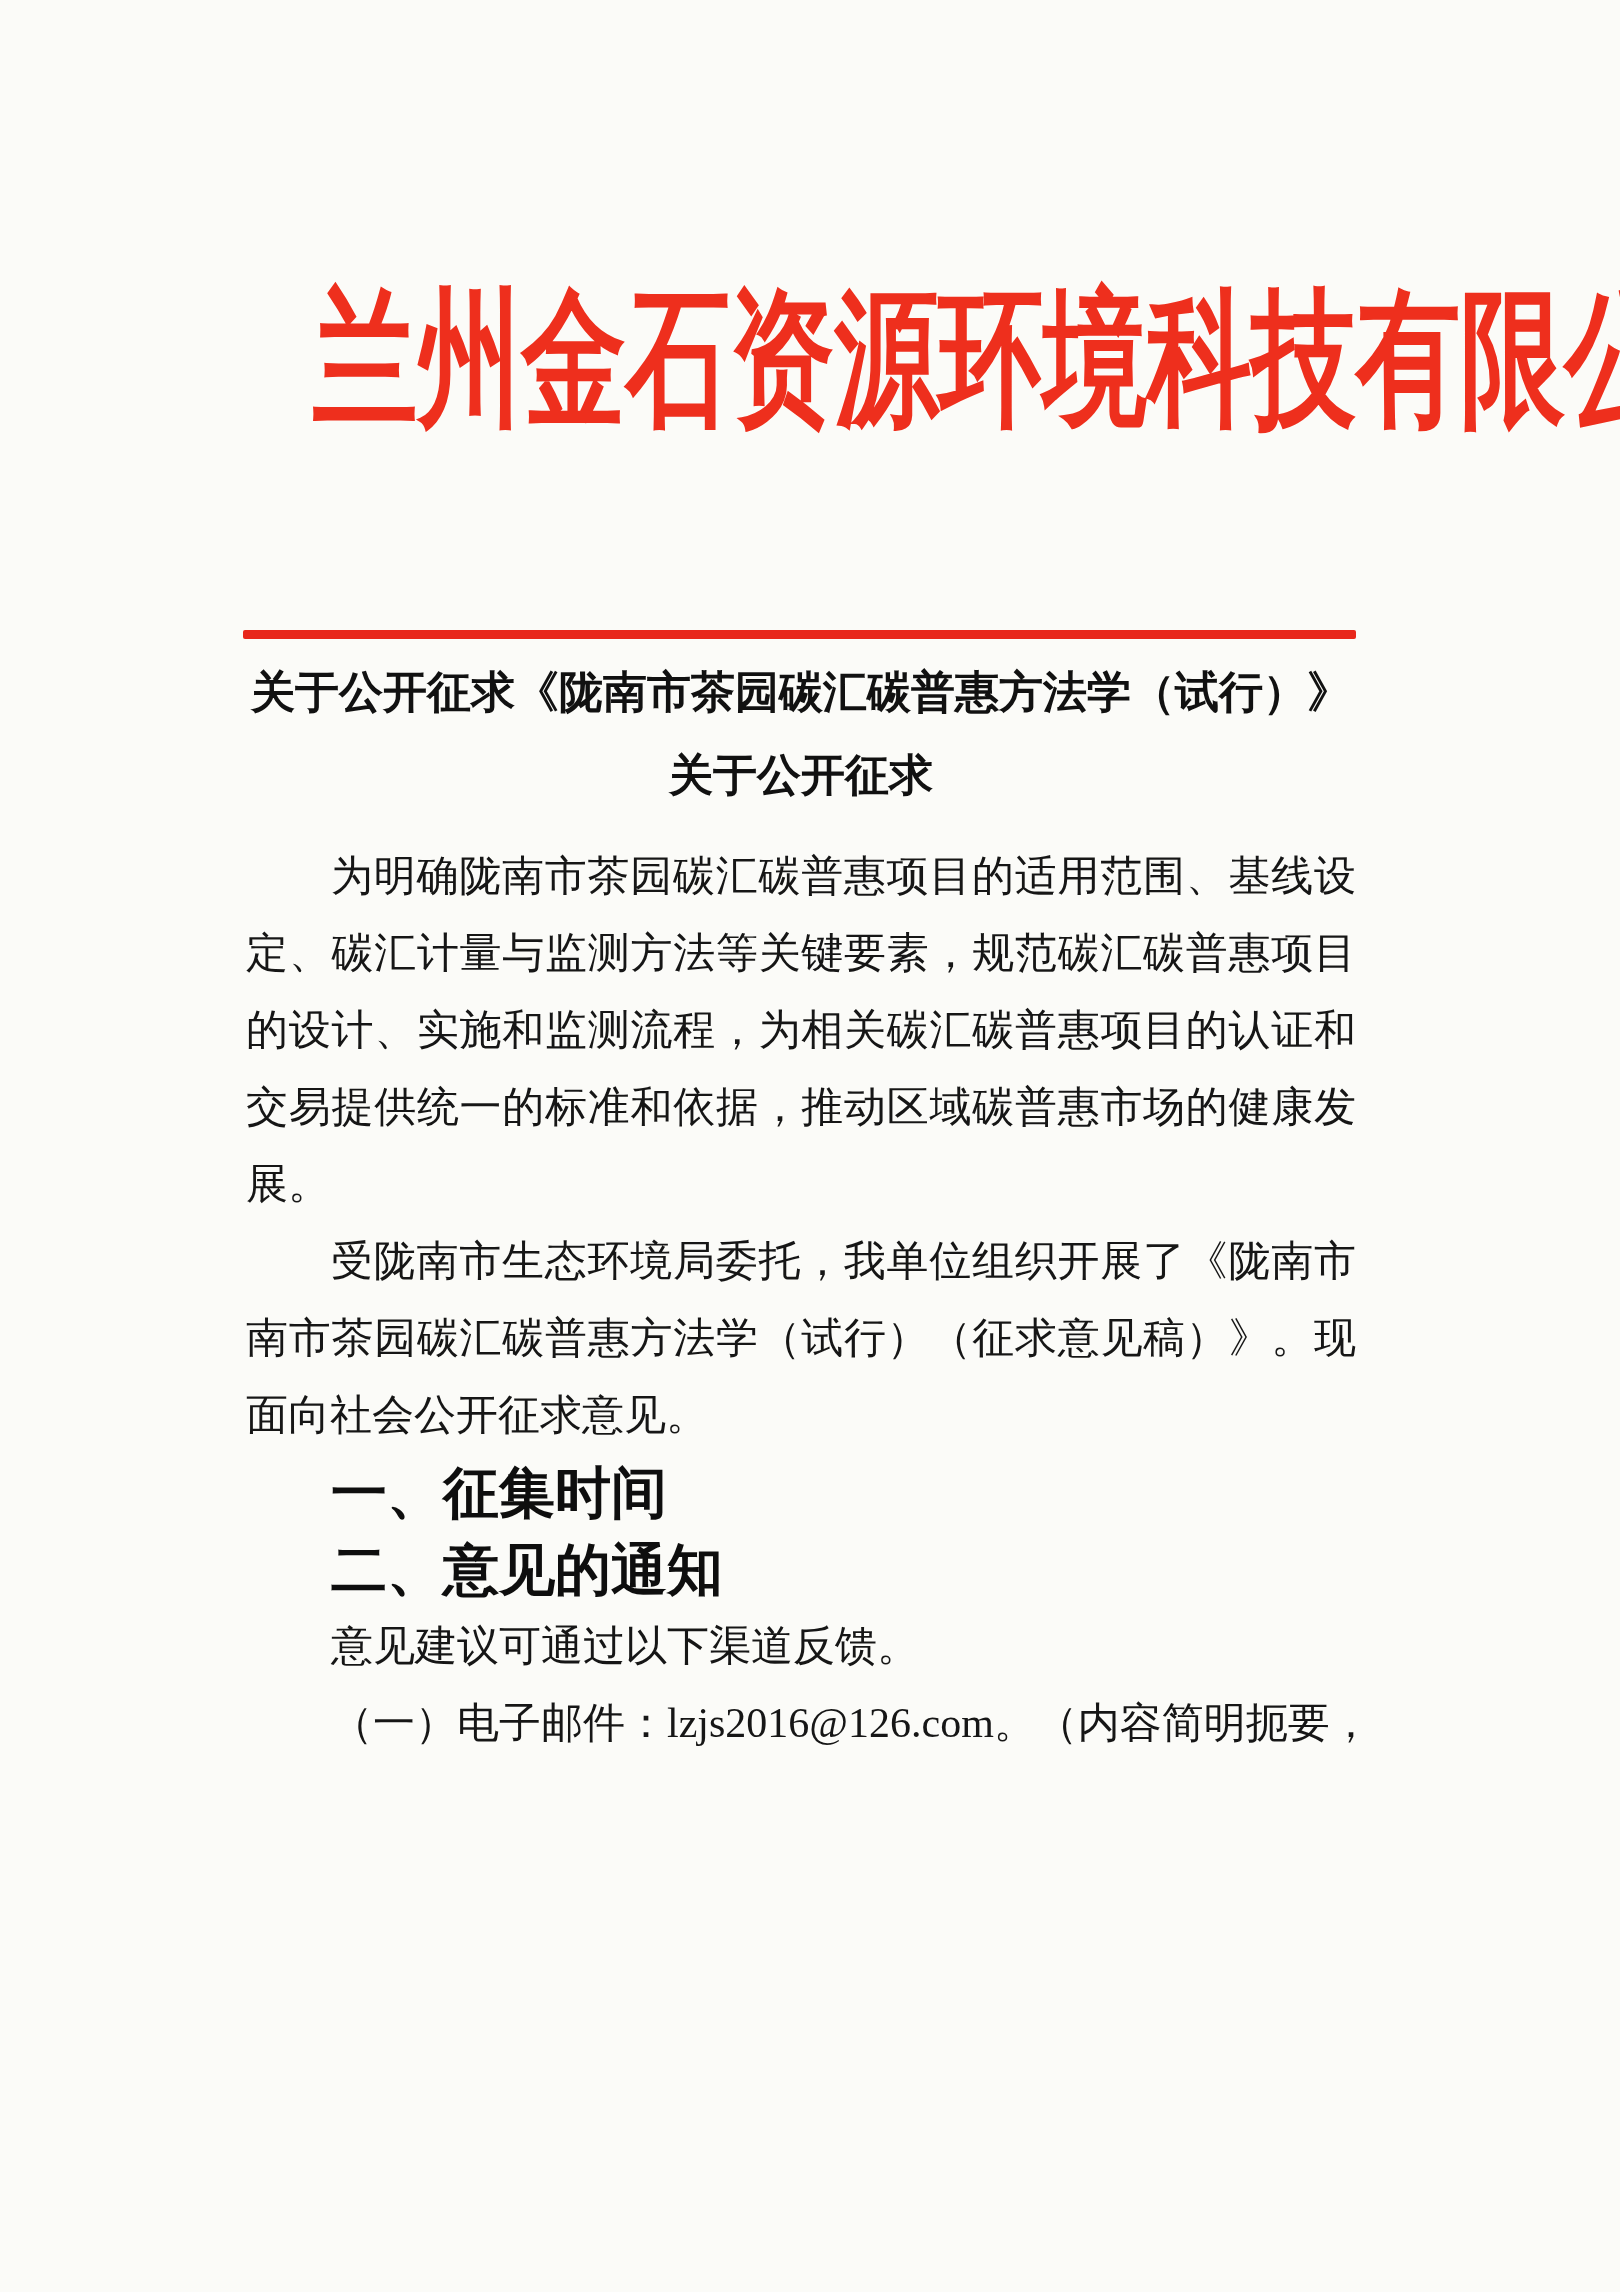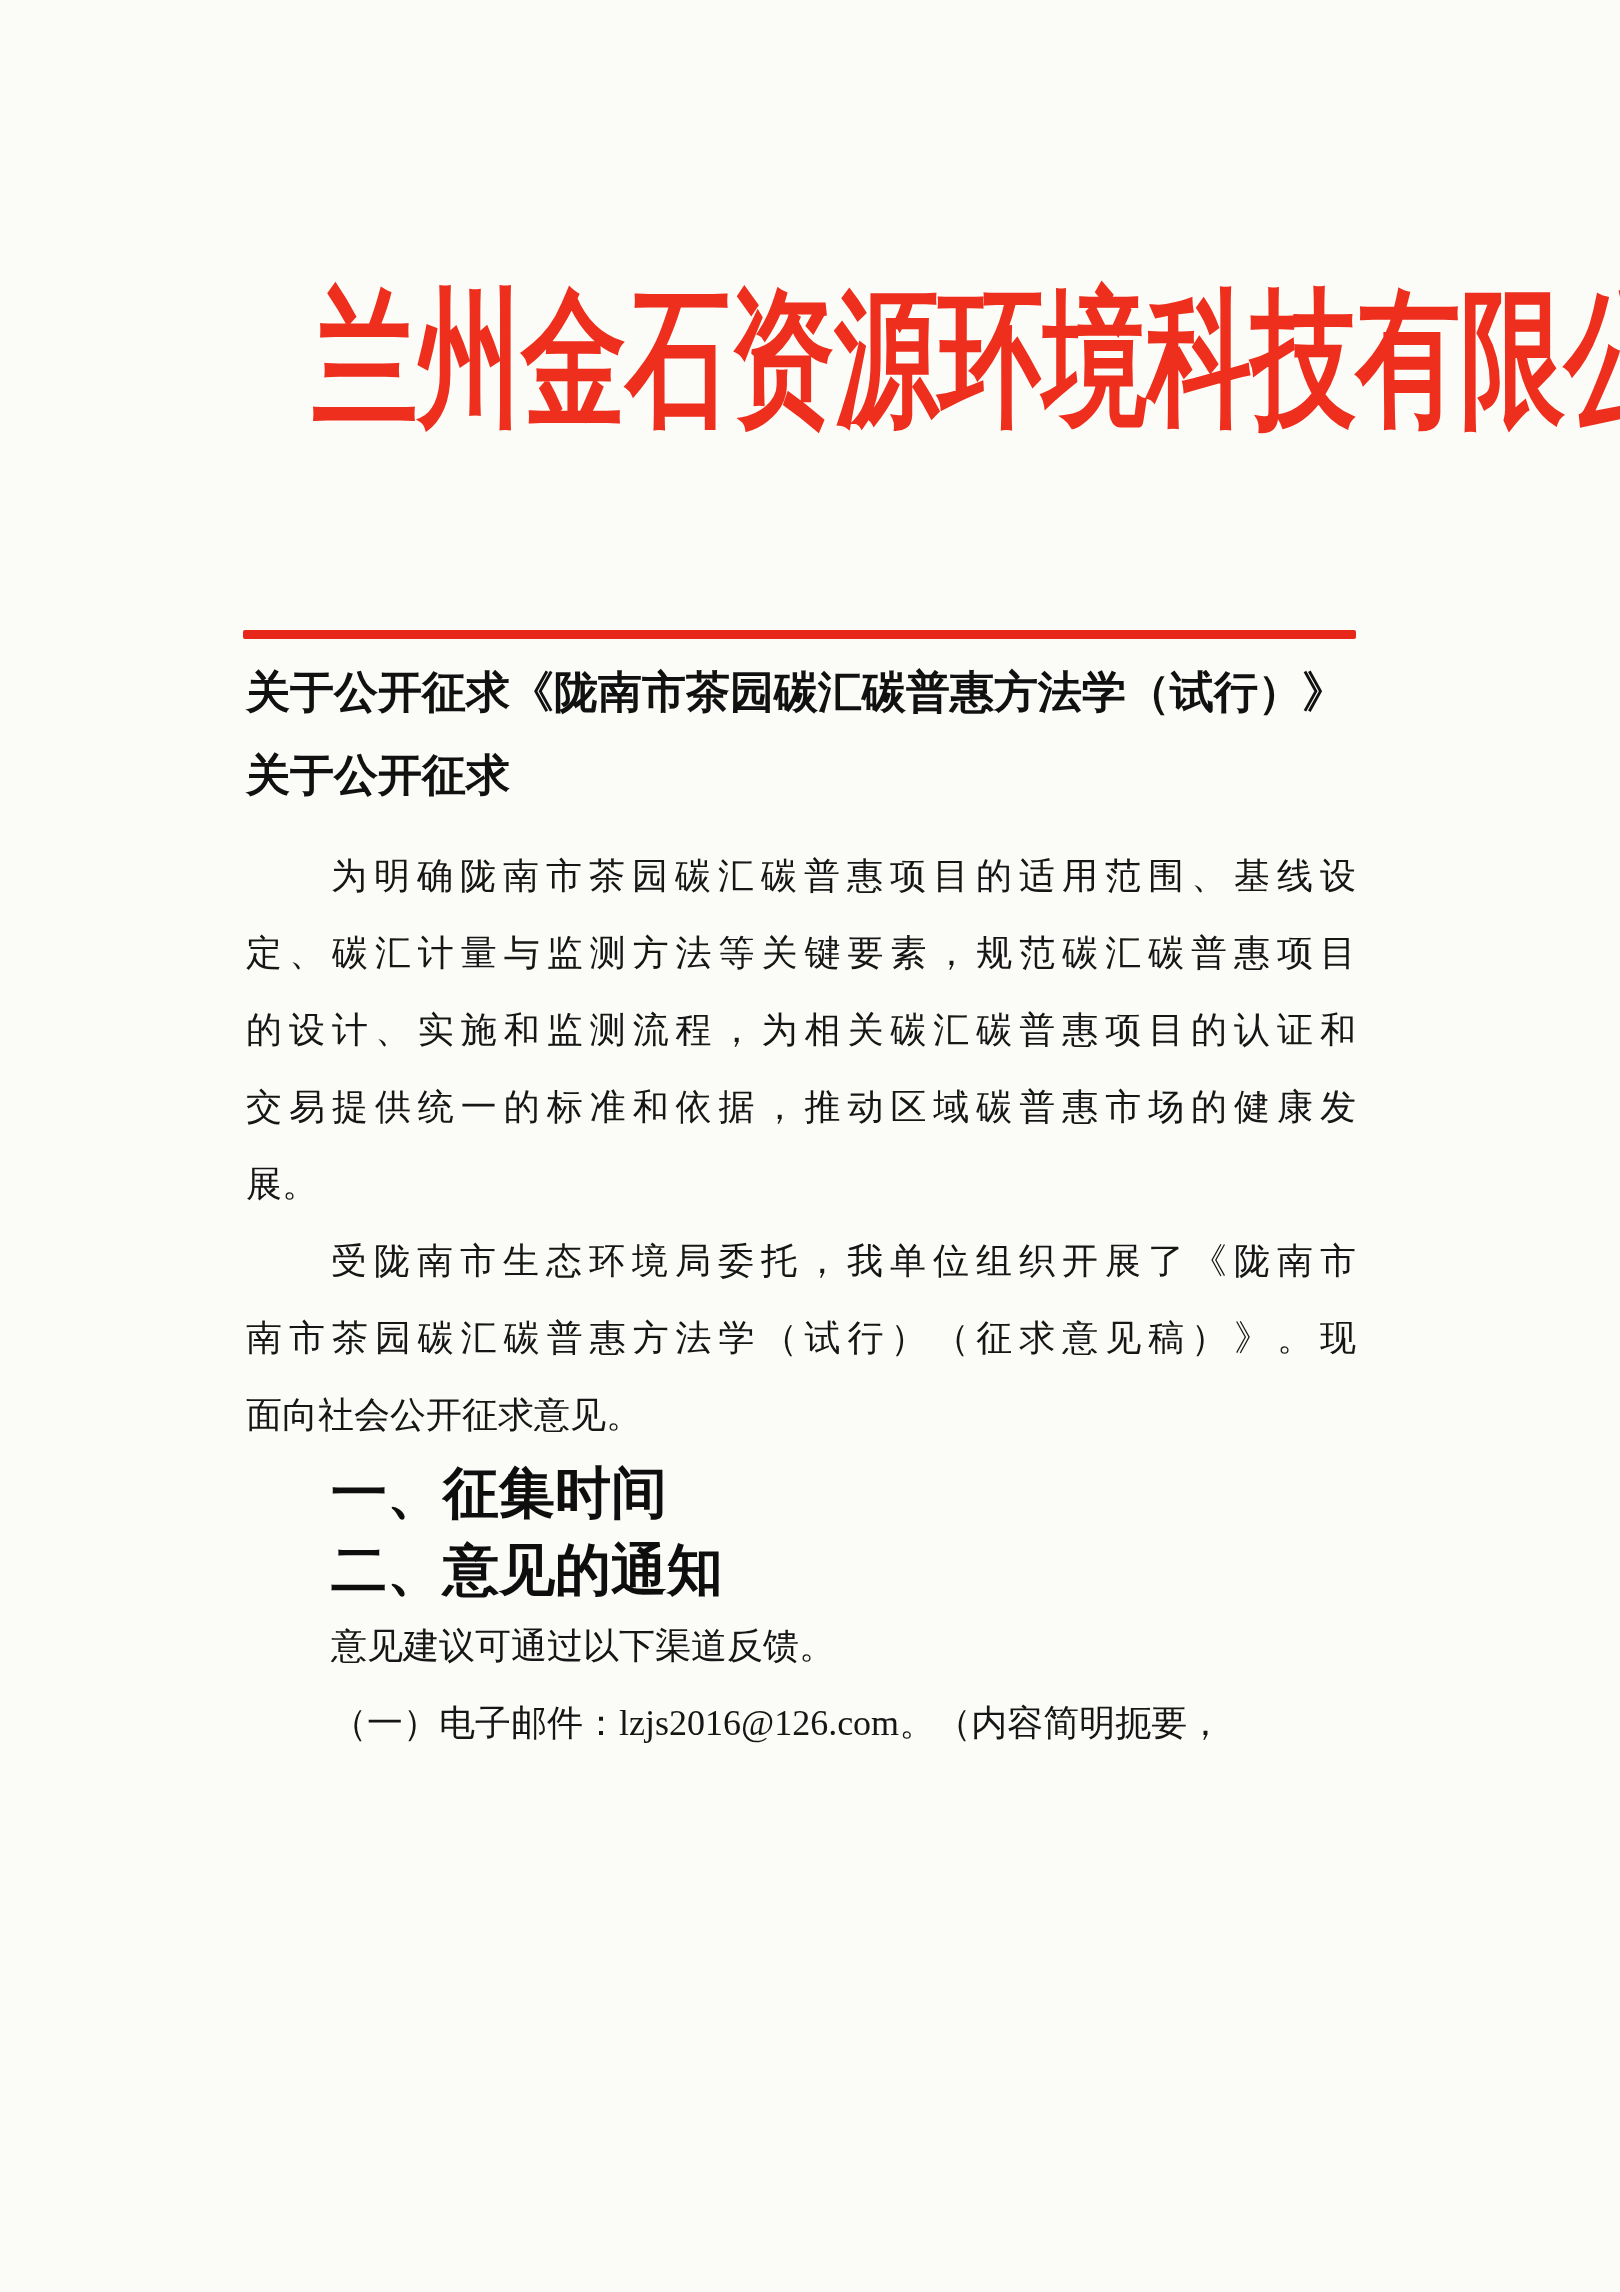--- a/index.html
+++ b/index.html
@@ -29,33 +29,34 @@
   }
   
   .red-rule{
     position:absolute;top:630px;left:243px;
     width:1113px;height:8.8px;
     border-radius:2px;
   }
   
   .doc-title{
     position:absolute;top:651px;left:246px;width:1110px;
+    text-align:center;
     font-weight:700;
     font-size:44px;
     line-height:83px;
     white-space:nowrap;
     color:#111;
   }
   
   .body-text{
     position:absolute;top:838px;left:246px;width:1110px;
   }
   .line{
     height:77px;line-height:77px;
-    font-size:36px;
+    font-size:42px;
     overflow:visible;
     white-space:pre;
     color:#161616;
   }
   .line.justify{
     white-space:normal;
     text-align:justify;
     text-align-last:justify;
   }
   .line.indent{padding-left:85px;}

